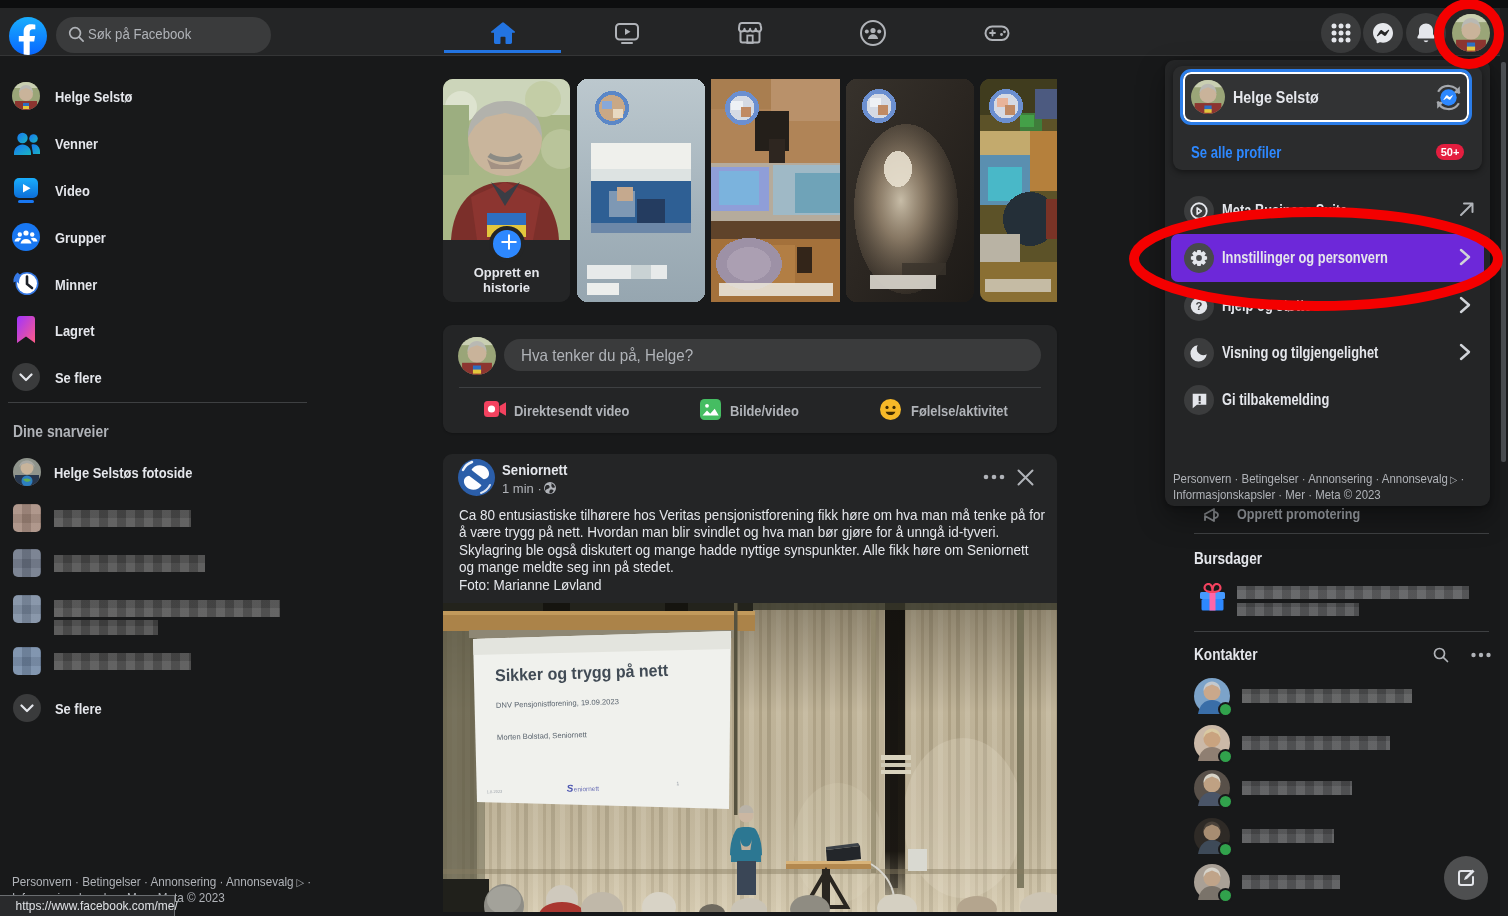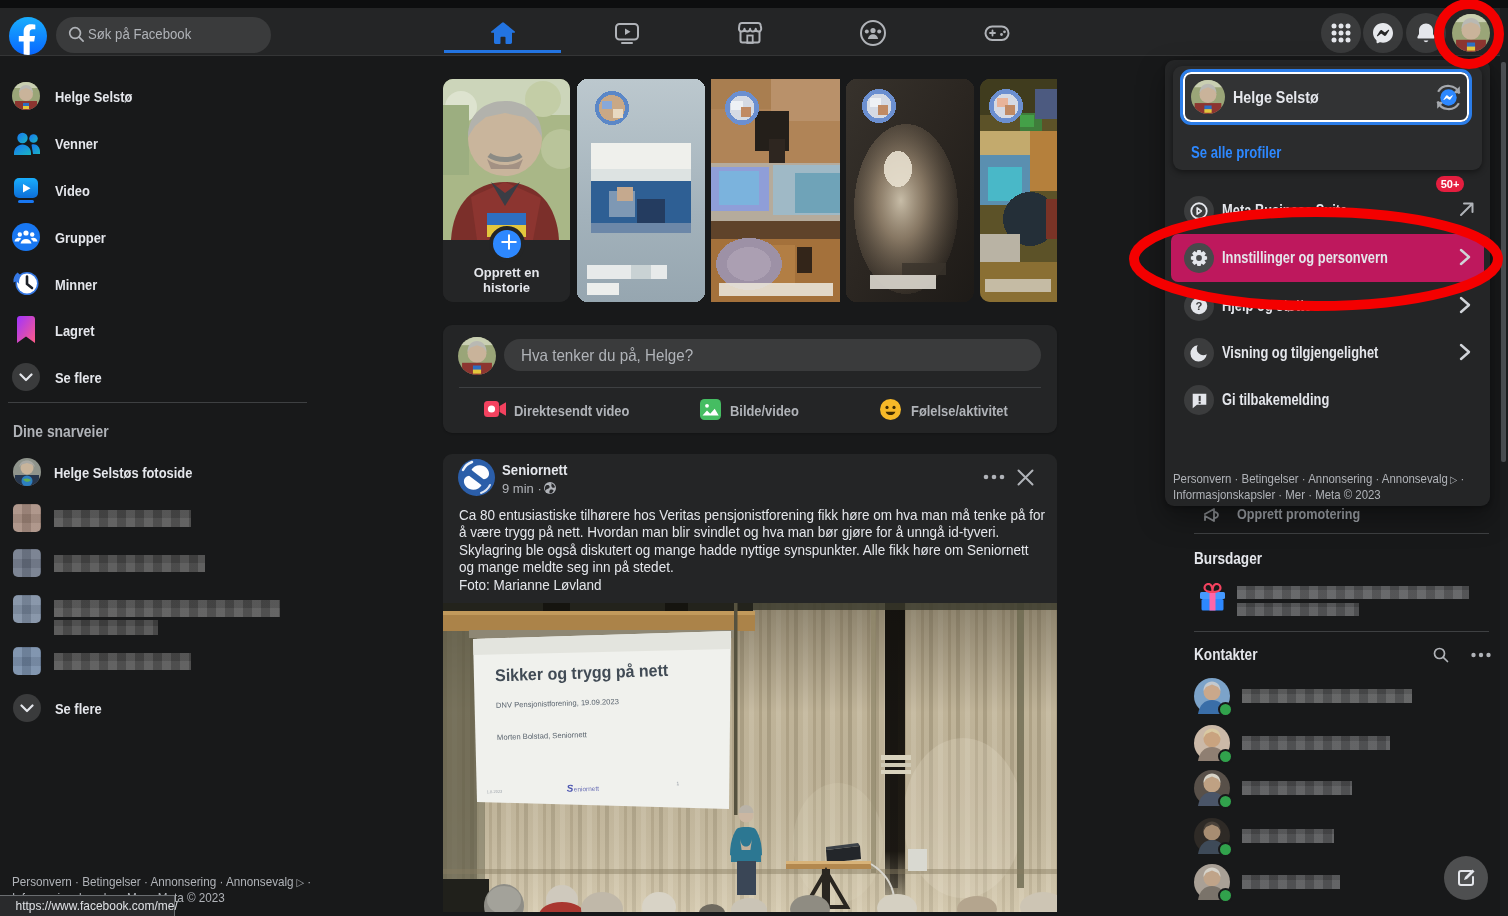--- a/index.html
+++ b/index.html
@@ -388,21 +388,21 @@
 <div class="abs" style="left:443px;top:454px;width:614px;height:462px;border-radius:9px 9px 0 0;background:#242526;"></div>
 <svg class="abs" style="left:458px;top:459px" width="37" height="37" viewBox="0 0 37 37">
  <circle cx="18.5" cy="18.5" r="18.5" fill="#2b5ea9"></circle>
  <path d="M13 11.5C16 5.5 24 4.5 28.5 9c3 3 3.5 7.5.8 9.8-2.2 1.8-5.4 1.6-8.8 1.1-3.2-.5-6.1-.6-7.5 1.1-1.8-2.6-1.6-6.5 0-9.5z" fill="#fdfdff"></path>
  <path d="M24 25.5c-3 6-11 7-15.5 2.5-3-3-3.5-7.5-.8-9.8 2.2-1.8 5.4-1.6 8.8-1.1 3.2.5 6.1.6 7.5-1.1 1.8 2.6 1.6 6.5 0 9.5z" fill="#fdfdff"></path>
  <path d="M7.5 9.5 C 13 15.5, 23 21, 29.5 27.5" stroke="#2b5ea9" stroke-width="6" fill="none"></path>
  <path d="M5 11A16 16 0 0 1 14 3" stroke="#f0f4fa" stroke-width="2.5" fill="none" stroke-linecap="round"></path>
  <path d="M32 26a16 16 0 0 1-9 8" stroke="#dfe6f2" stroke-width="2" fill="none" stroke-linecap="round"></path>
 </svg>
 <div class="abs" style="left:502px;top:461px;font-size:15px;font-weight:700;color:#e4e6eb;transform:scaleX(0.88);transform-origin:0 0;">Seniornett</div>
-<div class="abs" style="left:502px;top:481px;font-size:13px;color:#b0b3b8;">9 min · </div>
+<div class="abs" style="left:502px;top:481px;font-size:13px;color:#b0b3b8;">1 min · </div>
 <svg class="abs" style="left:544px;top:482px" width="12" height="12" viewBox="0 0 12 12">
  <circle cx="6" cy="6" r="6" fill="#b0b3b8"></circle>
  <path d="M2 3.5c1.5-.8 3-.5 3.5.8.5 1.2-.3 2-1.5 2.4-1.2.4-2.3 1-2.5 2.2C.6 7 .7 4.8 2 3.5z" fill="#28292b"></path>
  <path d="M7 1.2c1.8.4 3.5 1.8 4 3.8-.8 1-2.2 1.2-3 .3-.8-.8-.8-2-.4-3z" fill="#28292b"></path>
  <path d="M6.5 7.5c1.3-.3 2.6.2 3.2 1.2-.8 1.5-2.2 2.6-3.9 2.9-.5-.9-.6-2-.3-2.9z" fill="#28292b"></path>
 </svg>
 <svg class="abs" style="left:983px;top:474px" width="22" height="6" viewBox="0 0 22 6">
  <circle cx="3" cy="3" r="2.3" fill="#b0b3b8"></circle>
       <circle cx="11" cy="3" r="2.3" fill="#b0b3b8"></circle>
       <circle cx="19" cy="3" r="2.3" fill="#b0b3b8"></circle>
@@ -600,34 +600,34 @@
 </svg>
 <div class="abs" style="left:1233px;top:88px;font-size:17px;font-weight:700;color:#e4e6eb;transform:scaleX(0.84);transform-origin:0 0;white-space:nowrap;">Helge Selstø</div>
 <svg class="abs" style="left:1434px;top:83px" width="29" height="29" viewBox="0 0 29 29">
  <path d="M25.5 10.5a12 12 0 0 0-21.4-1.8M3.5 18.5a12 12 0 0 0 21.4 1.8" fill="none" stroke="#a5a8ad" stroke-width="2.2"></path>
  <path d="M25.8 3.2v7h-7z" fill="#a5a8ad"></path>
  <path d="M3.2 25.8v-7h7z" fill="#a5a8ad"></path>
  <circle cx="14.5" cy="14.5" r="8.2" fill="#2d88ff"></circle>
  <path d="M9.5 16.5l2.3-3.6c.4-.6 1.2-.7 1.7-.3l1.8 1.4c.2.1.4.1.6 0l2.4-1.8c.3-.2.8.1.5.5l-2.3 3.6c-.4.6-1.2.7-1.7.3l-1.8-1.4c-.2-.1-.4-.1-.6 0l-2.4 1.8c-.3.2-.8-.1-.5-.5z" fill="#fff"></path>
 </svg>
 <div class="abs" style="left:1191px;top:144px;font-size:16px;font-weight:700;color:#2d88ff;transform:scaleX(0.82);transform-origin:0 0;white-space:nowrap;">Se alle profiler</div>
-<div class="abs" style="left:1436px;top:144px;width:28px;height:16px;border-radius:8px;background:#e41e3f;color:#fff;font-size:11px;font-weight:700;text-align:center;line-height:16px;margin-top:32px;">50+</div>
+<div class="abs" style="left:1436px;top:144px;width:28px;height:16px;border-radius:8px;background:#e41e3f;color:#fff;font-size:11px;font-weight:700;text-align:center;line-height:16px;">50+</div>
 
 <div class="menurow" style="top:187px;">
  <div class="menuicon"></div>
  <svg class="abs" style="left:18px;top:14px" width="20" height="20" viewBox="0 0 22 22">
   <circle cx="11" cy="11" r="8.5" fill="none" stroke="#e4e6eb" stroke-width="2"></circle>
   <path d="M9 7.5l4.5 3.5L9 14.5z" fill="none" stroke="#e4e6eb" stroke-width="1.8" stroke-linejoin="round"></path>
  </svg>
  <div class="menulabel">Meta Business Suite</div>
  <svg class="abs" style="left:288px;top:14px" width="16" height="16" viewBox="0 0 16 16">
   <path d="M2 14L13 3M5 2.5h8.5V11" fill="none" stroke="#b0b3b8" stroke-width="2" stroke-linecap="round" stroke-linejoin="round"></path>
  </svg>
 </div>
-<div class="menurow" style="top:234px;background:#be185d;border-radius:7px;">
+<div class="menurow" style="top:234px;background:#6d28d9;border-radius:7px;">
  <div class="menuicon" style="background:#48494b;"></div>
  <svg class="abs" style="left:19px;top:15px" width="18" height="18" viewBox="0 0 20 20">
   <path d="M19.0 8.2 L19.0 11.8 L16.1 12.6 L16.1 12.5 L17.7 15.1 L15.1 17.7 L12.5 16.1 L12.6 16.1 L11.8 19.0 L8.2 19.0 L7.4 16.1 L7.5 16.1 L4.9 17.7 L2.3 15.1 L3.9 12.5 L3.9 12.6 L1.0 11.8 L1.0 8.2 L3.9 7.4 L3.9 7.5 L2.3 4.9 L4.9 2.3 L7.5 3.9 L7.4 3.9 L8.2 1.0 L11.8 1.0 L12.6 3.9 L12.5 3.9 L15.1 2.3 L17.7 4.9 L16.1 7.5 L16.1 7.4 Z" fill="#e4e6eb"></path>
   <circle cx="10" cy="10" r="3.2" fill="#48494b"></circle>
  </svg>
  <div class="menulabel">Innstillinger og personvern</div>
  <svg class="chev" width="14" height="18" viewBox="0 0 14 18">
   <path d="M3 2l8 7-8 7" fill="none" stroke="#d0d3d8" stroke-width="2.4" stroke-linecap="round" stroke-linejoin="round"></path>
  </svg>
 </div>

